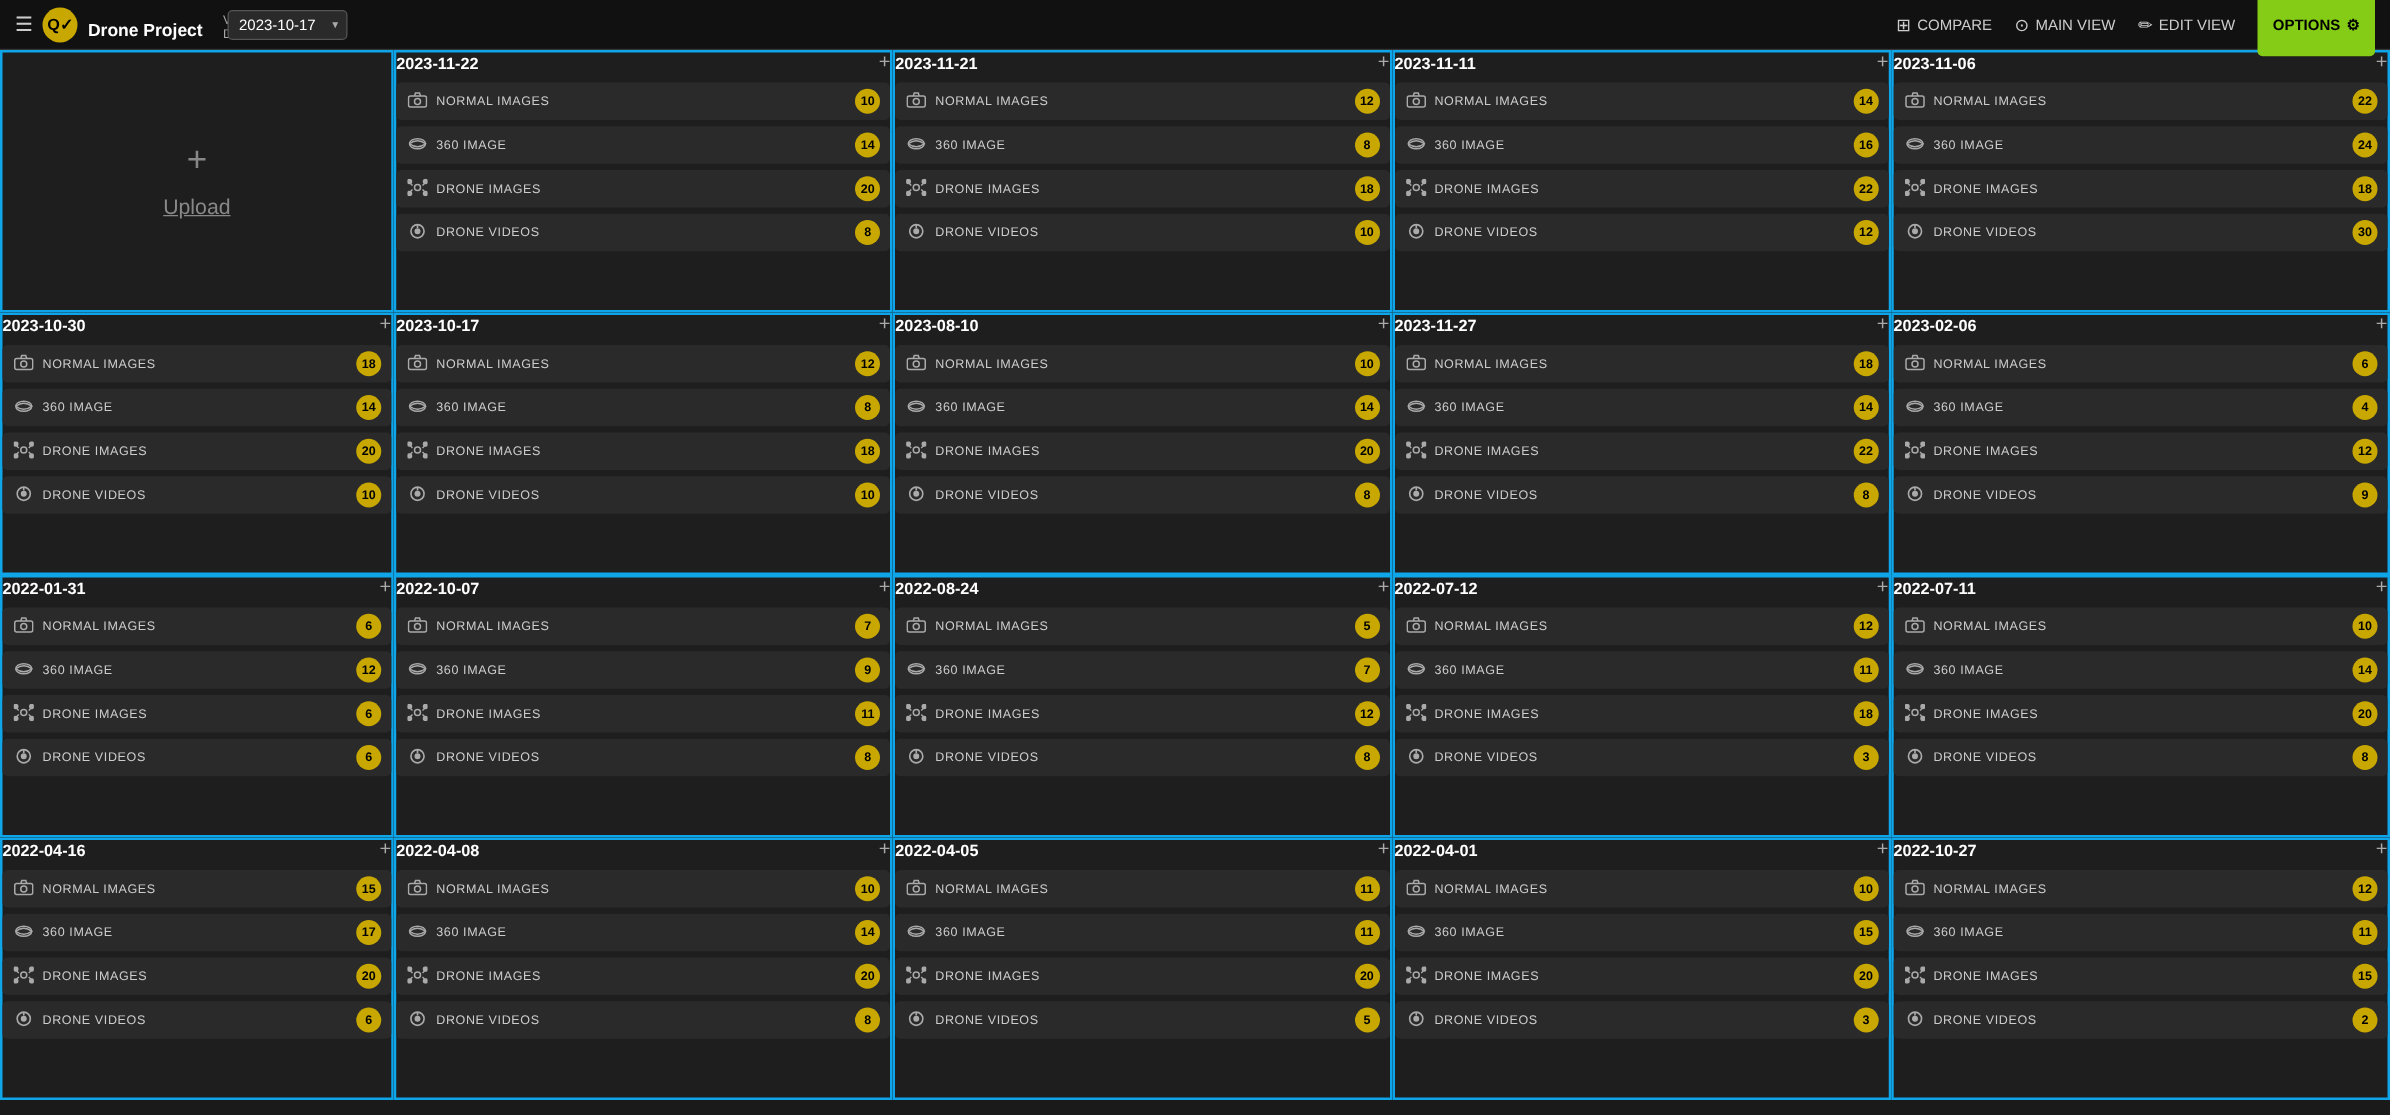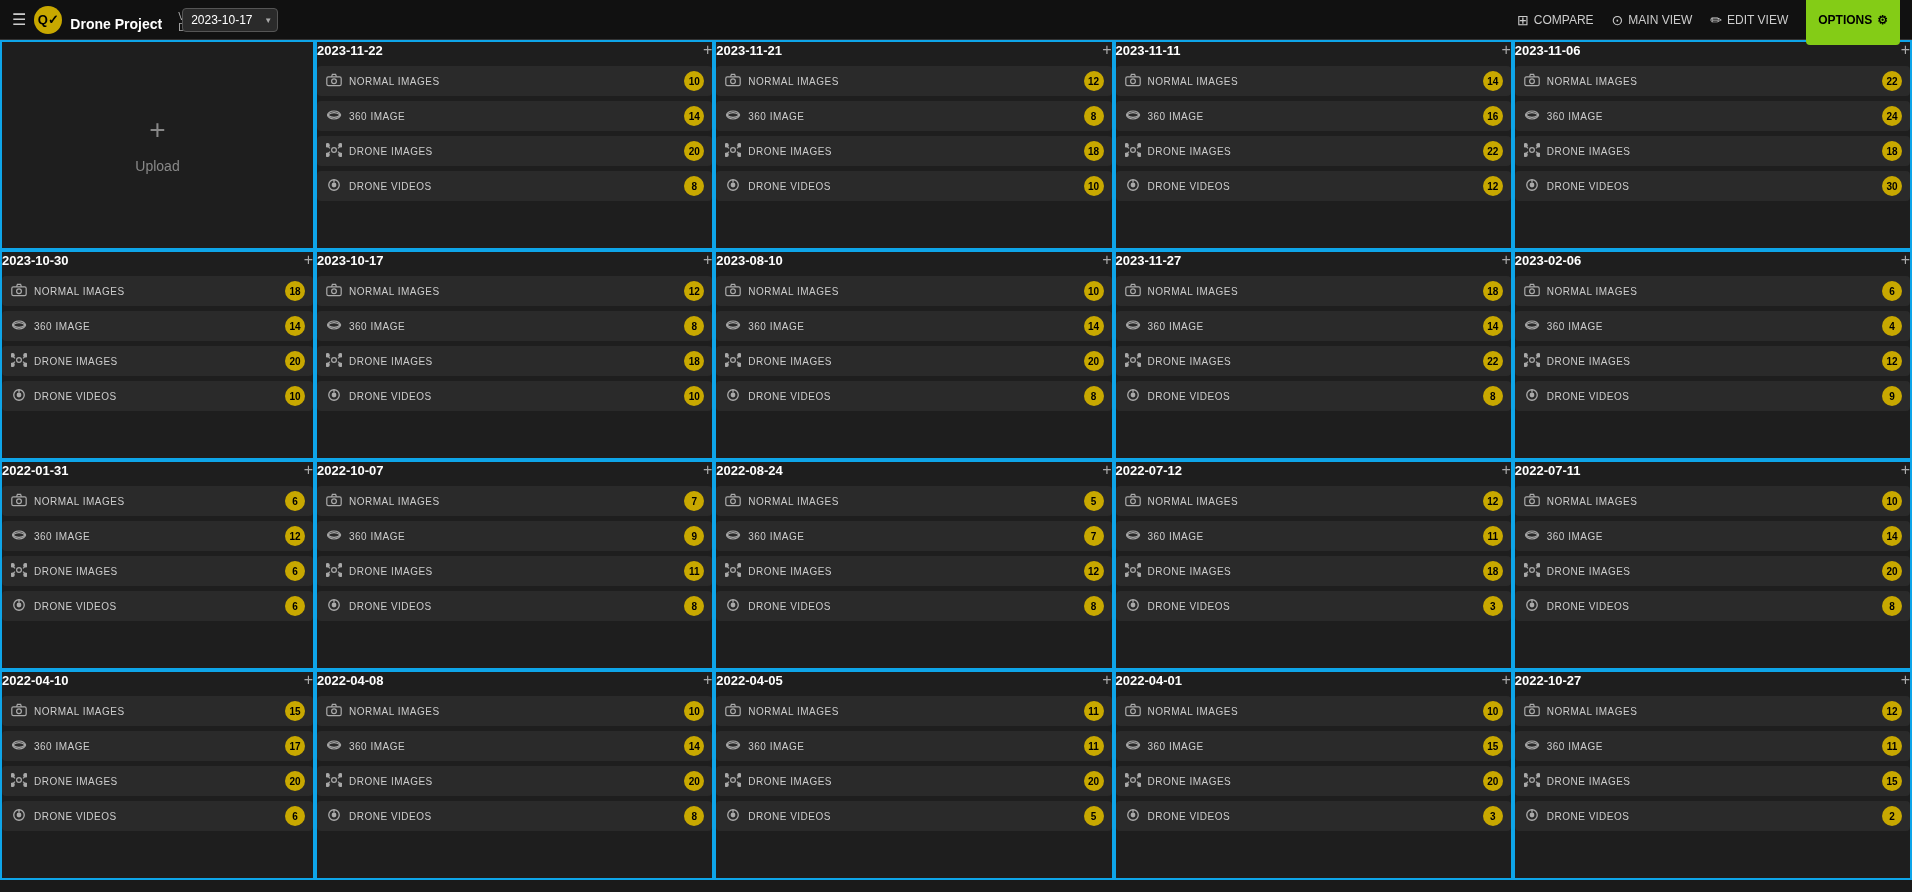--- a/index.html
+++ b/index.html
@@ -139,22 +139,23 @@
       justify-content: center;
       cursor: pointer;
     }
     .upload-plus {
       font-size: 28px;
       color: #888;
       line-height: 1;
     }
     .upload-label {
       color: #888;
-      font-size: 14px;
+      font-size: 17px;
       margin-top: 14px;
+      text-decoration: underline;
     }
 
     .cell-date {
       align-items: flex-start;
     }
     .cell-header {
       width: 100%;
       display: flex;
       justify-content: space-between;
       align-items: center;
@@ -1023,21 +1024,21 @@
               <circle cx="8" cy="8" r="2" fill="#aaa"></circle>
               <line x1="8" y1="2" x2="8" y2="5"></line>
             </svg></span>
           <span class="item-label">DRONE VIDEOS</span>
         </div>
         <span class="item-count">8</span>
       </div>
     </div>
     <div class="cell cell-date">
       <div class="cell-header">
-        <span class="cell-date-label">2022-04-10</span>
+        <span class="cell-date-label">2022-04-16</span>
         <span class="cell-add">+</span>
       </div>
       <div class="item-row">
         <div class="item-left">
           <span class="item-icon"><svg width="16" height="14" viewBox="0 0 20 16" fill="none" stroke="#aaa" stroke-width="1.5">
               <rect x="1" y="4" width="18" height="11" rx="2"></rect>
               <circle cx="10" cy="9.5" r="3"></circle>
               <path d="M7 4l1-3h4l1 3"></path>
             </svg></span>
           <span class="item-label">NORMAL IMAGES</span>

